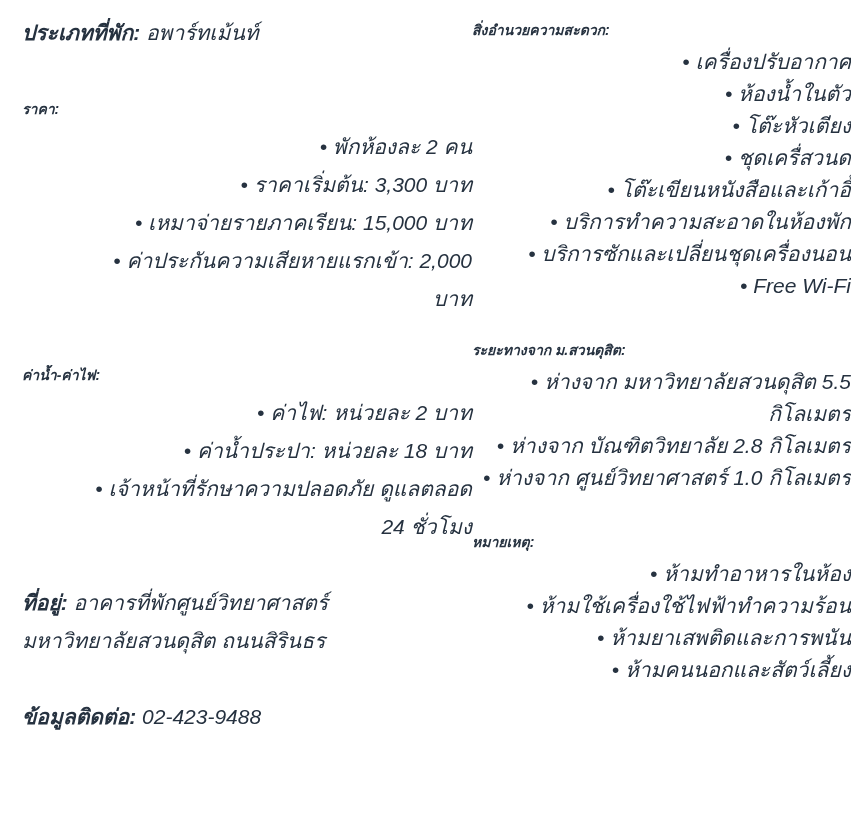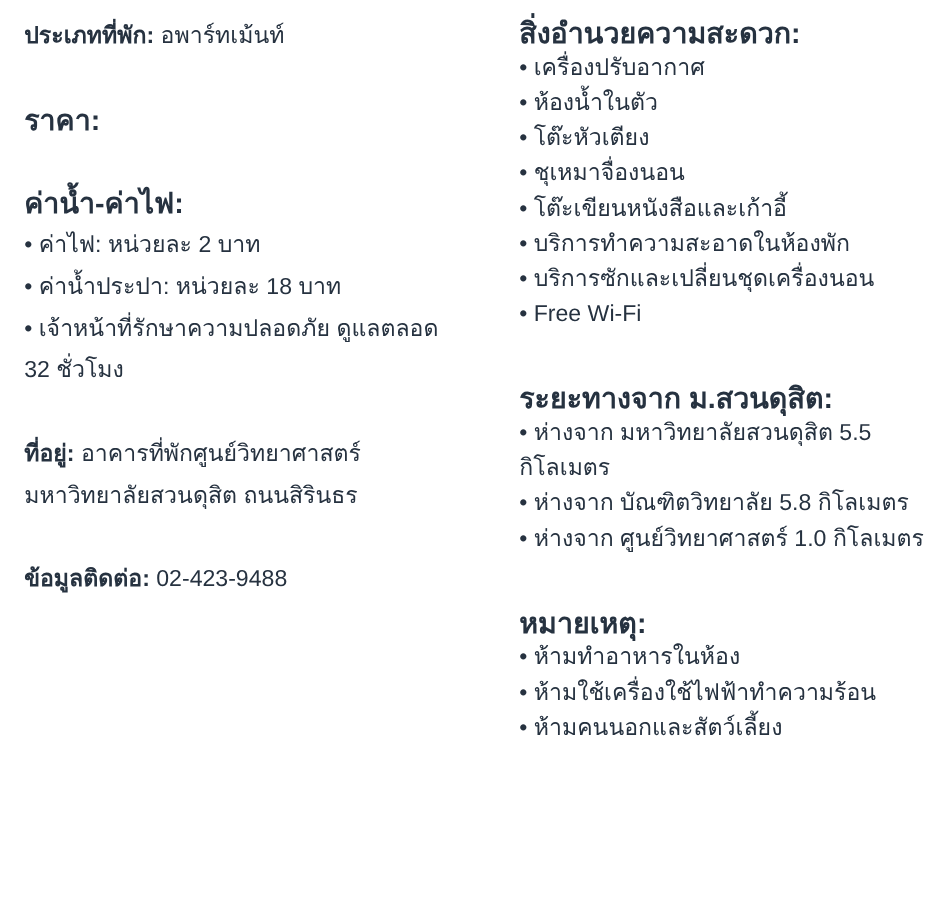--- a/index.html
+++ b/index.html
@@ -13,45 +13,47 @@
     overflow: hidden;
     font-family: "Liberation Sans", sans-serif;
     color: #263240;
   }
   .page {
     box-sizing: border-box;
     display: flex;
     width: 851px;
     height: 816px;
     padding: 14px 0 0 22px;
+    font-style: italic;
   }
   .col { font-size: 21px; }
   .col-left {
     flex: 0 0 450px;
     width: 450px;
     line-height: 38px;
   }
   .col-right {
     flex: 1 1 auto;
     min-width: 0;
     line-height: 32px;
   }
   h2 {
-    font-size: 26px;
+    font-size: 14px;
     font-weight: 700;
     margin: 38px 0 0 0;
     line-height: inherit;
   }
-  .col-right h2 { margin-top: 44px; }
+  .col-right h2 { margin-top: 32px; }
   .col-left > :first-child,
   .col-right > :first-child { margin-top: 0; }
   ul {
     margin: 0;
     padding: 0;
     list-style: none;
+    text-align: right;
   }
   li {
     white-space: pre-line;
   }
   li::before { content: "• "; }
   p {
     margin: 38px 0 0 0;
   }
   p.flow { margin-top: 0; }
   strong { font-weight: 700; }
@@ -60,62 +62,70 @@
 </head>
 <body>
 
 <div class="page">
 
   <div class="col col-left">
 
     <p class="flow"><strong>ประเภทที่พัก:</strong> <span class="value">อพาร์ทเม้นท์</span></p>
 
     <h2>ราคา:</h2>
+    <ul>
+      <li>พักห้องละ 2 คน</li>
+      <li>ราคาเริ่มต้น: 3,300 บาท</li>
+      <li>เหมาจ่ายรายภาคเรียน: 15,000 บาท</li>
+      <li>ค่าประกันความเสียหายแรกเข้า: 2,000
+บาท</li>
+    </ul>
 
     <h2>ค่าน้ำ-ค่าไฟ:</h2>
     <ul>
       <li>ค่าไฟ: หน่วยละ 2 บาท</li>
       <li>ค่าน้ำประปา: หน่วยละ 18 บาท</li>
     </ul>
 
     <ul>
       <li>เจ้าหน้าที่รักษาความปลอดภัย ดูแลตลอด
-32 ชั่วโมง</li>
+24 ชั่วโมง</li>
     </ul>
 
     <p><strong>ที่อยู่:</strong> <span class="value">อาคารที่พักศูนย์วิทยาศาสตร์
 มหาวิทยาลัยสวนดุสิต ถนนสิรินธร</span></p>
 
     <p><strong>ข้อมูลติดต่อ:</strong> <span class="value">02-423-9488</span></p>
 
   </div>
 
   <div class="col col-right">
 
     <h2>สิ่งอำนวยความสะดวก:</h2>
     <ul>
       <li>เครื่องปรับอากาศ</li>
       <li>ห้องน้ำในตัว</li>
       <li>โต๊ะหัวเตียง</li>
-      <li>ชุเหมาจื่องนอน</li>
+      <li>ชุดเครื่สวนด</li>
       <li>โต๊ะเขียนหนังสือและเก้าอี้</li>
       <li>บริการทำความสะอาดในห้องพัก</li>
       <li>บริการซักและเปลี่ยนชุดเครื่องนอน</li>
       <li>Free Wi-Fi</li>
     </ul>
 
     <h2>ระยะทางจาก ม.สวนดุสิต:</h2>
     <ul>
       <li>ห่างจาก มหาวิทยาลัยสวนดุสิต 5.5 กิโลเมตร</li>
-      <li>ห่างจาก บัณฑิตวิทยาลัย 5.8 กิโลเมตร</li>
+      <li>ห่างจาก บัณฑิตวิทยาลัย 2.8 กิโลเมตร</li>
       <li>ห่างจาก ศูนย์วิทยาศาสตร์ 1.0 กิโลเมตร</li>
     </ul>
 
     <h2>หมายเหตุ:</h2>
     <ul>
       <li>ห้ามทำอาหารในห้อง</li>
       <li>ห้ามใช้เครื่องใช้ไฟฟ้าทำความร้อน</li>
+      <li>ห้ามยาเสพติดและการพนัน</li>
       <li>ห้ามคนนอกและสัตว์เลี้ยง</li>
     </ul>
 
   </div>
 
 </div>
 
 </body></html>

